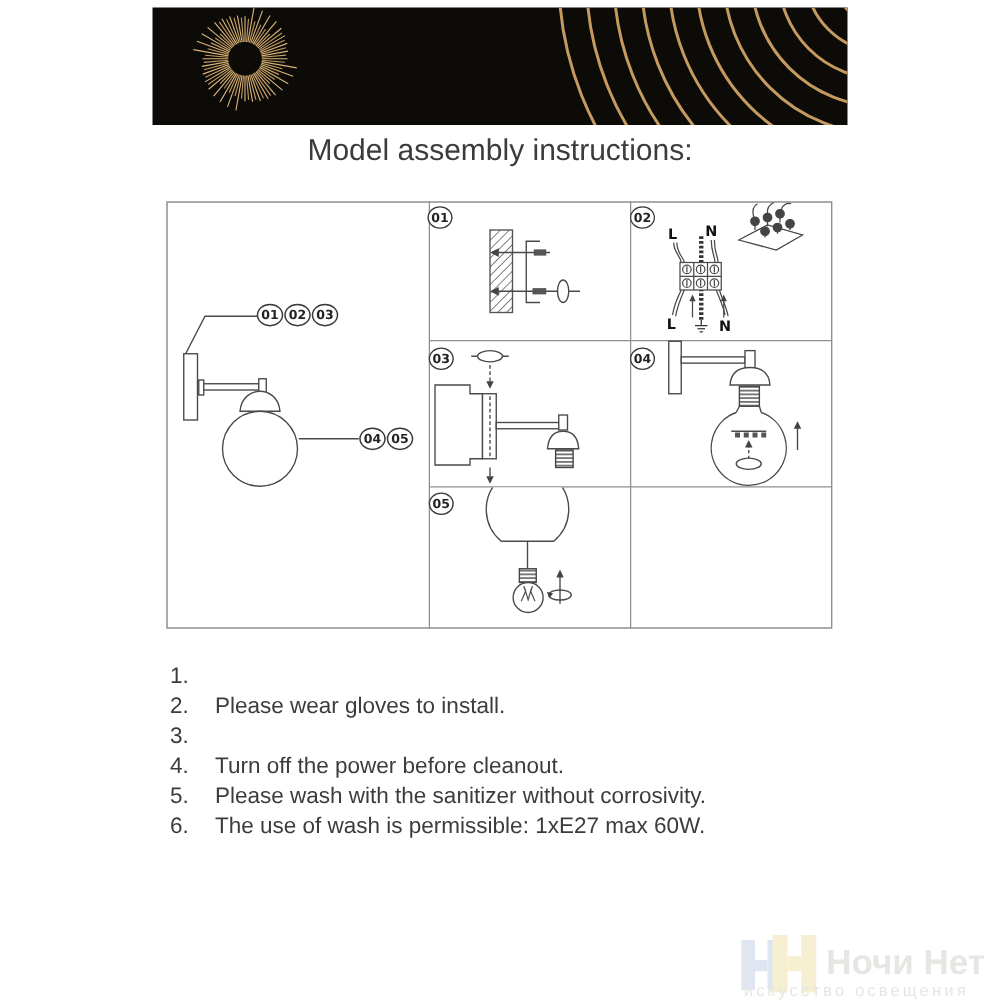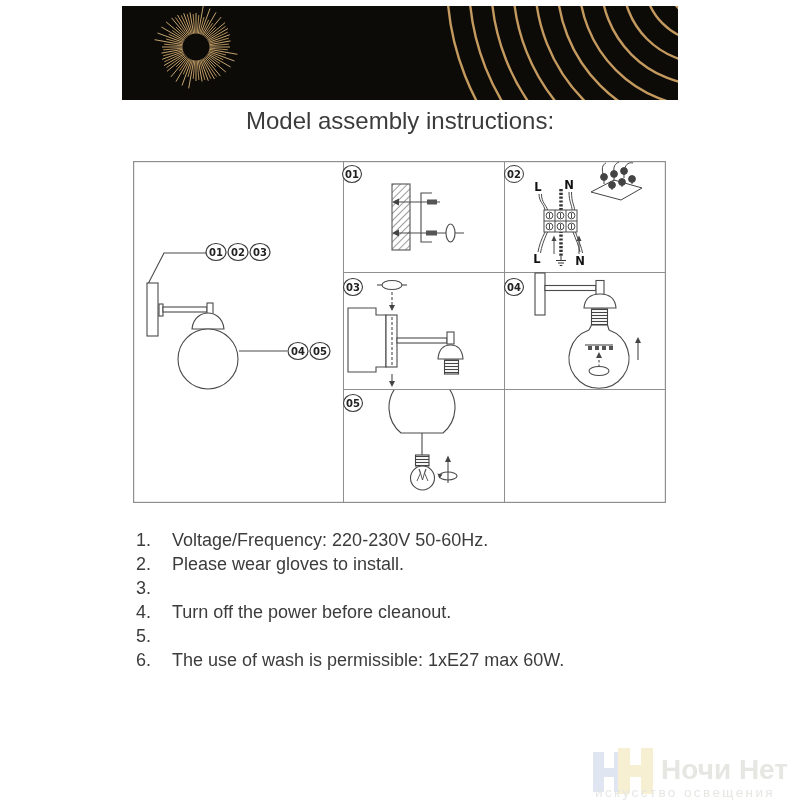--- a/index.html
+++ b/index.html
@@ -315,35 +315,35 @@
       <ellipse cx="315" cy="315" rx="9" ry="4"></ellipse>
       <polygon points="306.5,317.5 304.5,312.5 309.5,313.5" fill="#444" stroke="none"></polygon>
     </g>
   </g>
 </svg>
 </div>
 
 <div class="instructions">
   <div class="inst-row">
       <span class="inst-num">1.</span>
-      <span>Voltage/Frequency: 220-230V 50-60Hz.</span>
     </div>
   <div class="inst-row">
       <span class="inst-num">2.</span>
       <span>Please wear gloves to install.</span>
     </div>
   <div class="inst-row">
       <span class="inst-num">3.</span>
     </div>
   <div class="inst-row">
       <span class="inst-num">4.</span>
       <span>Turn off the power before cleanout.</span>
     </div>
   <div class="inst-row">
       <span class="inst-num">5.</span>
+      <span>Please wash with the sanitizer without corrosivity.</span>
     </div>
   <div class="inst-row">
       <span class="inst-num">6.</span>
       <span>The use of wash is permissible: 1xE27 max 60W.</span>
     </div>
 </div>
 
 <div class="watermark">
   <svg width="212" height="58" viewBox="0 0 212 58">
     <g>

